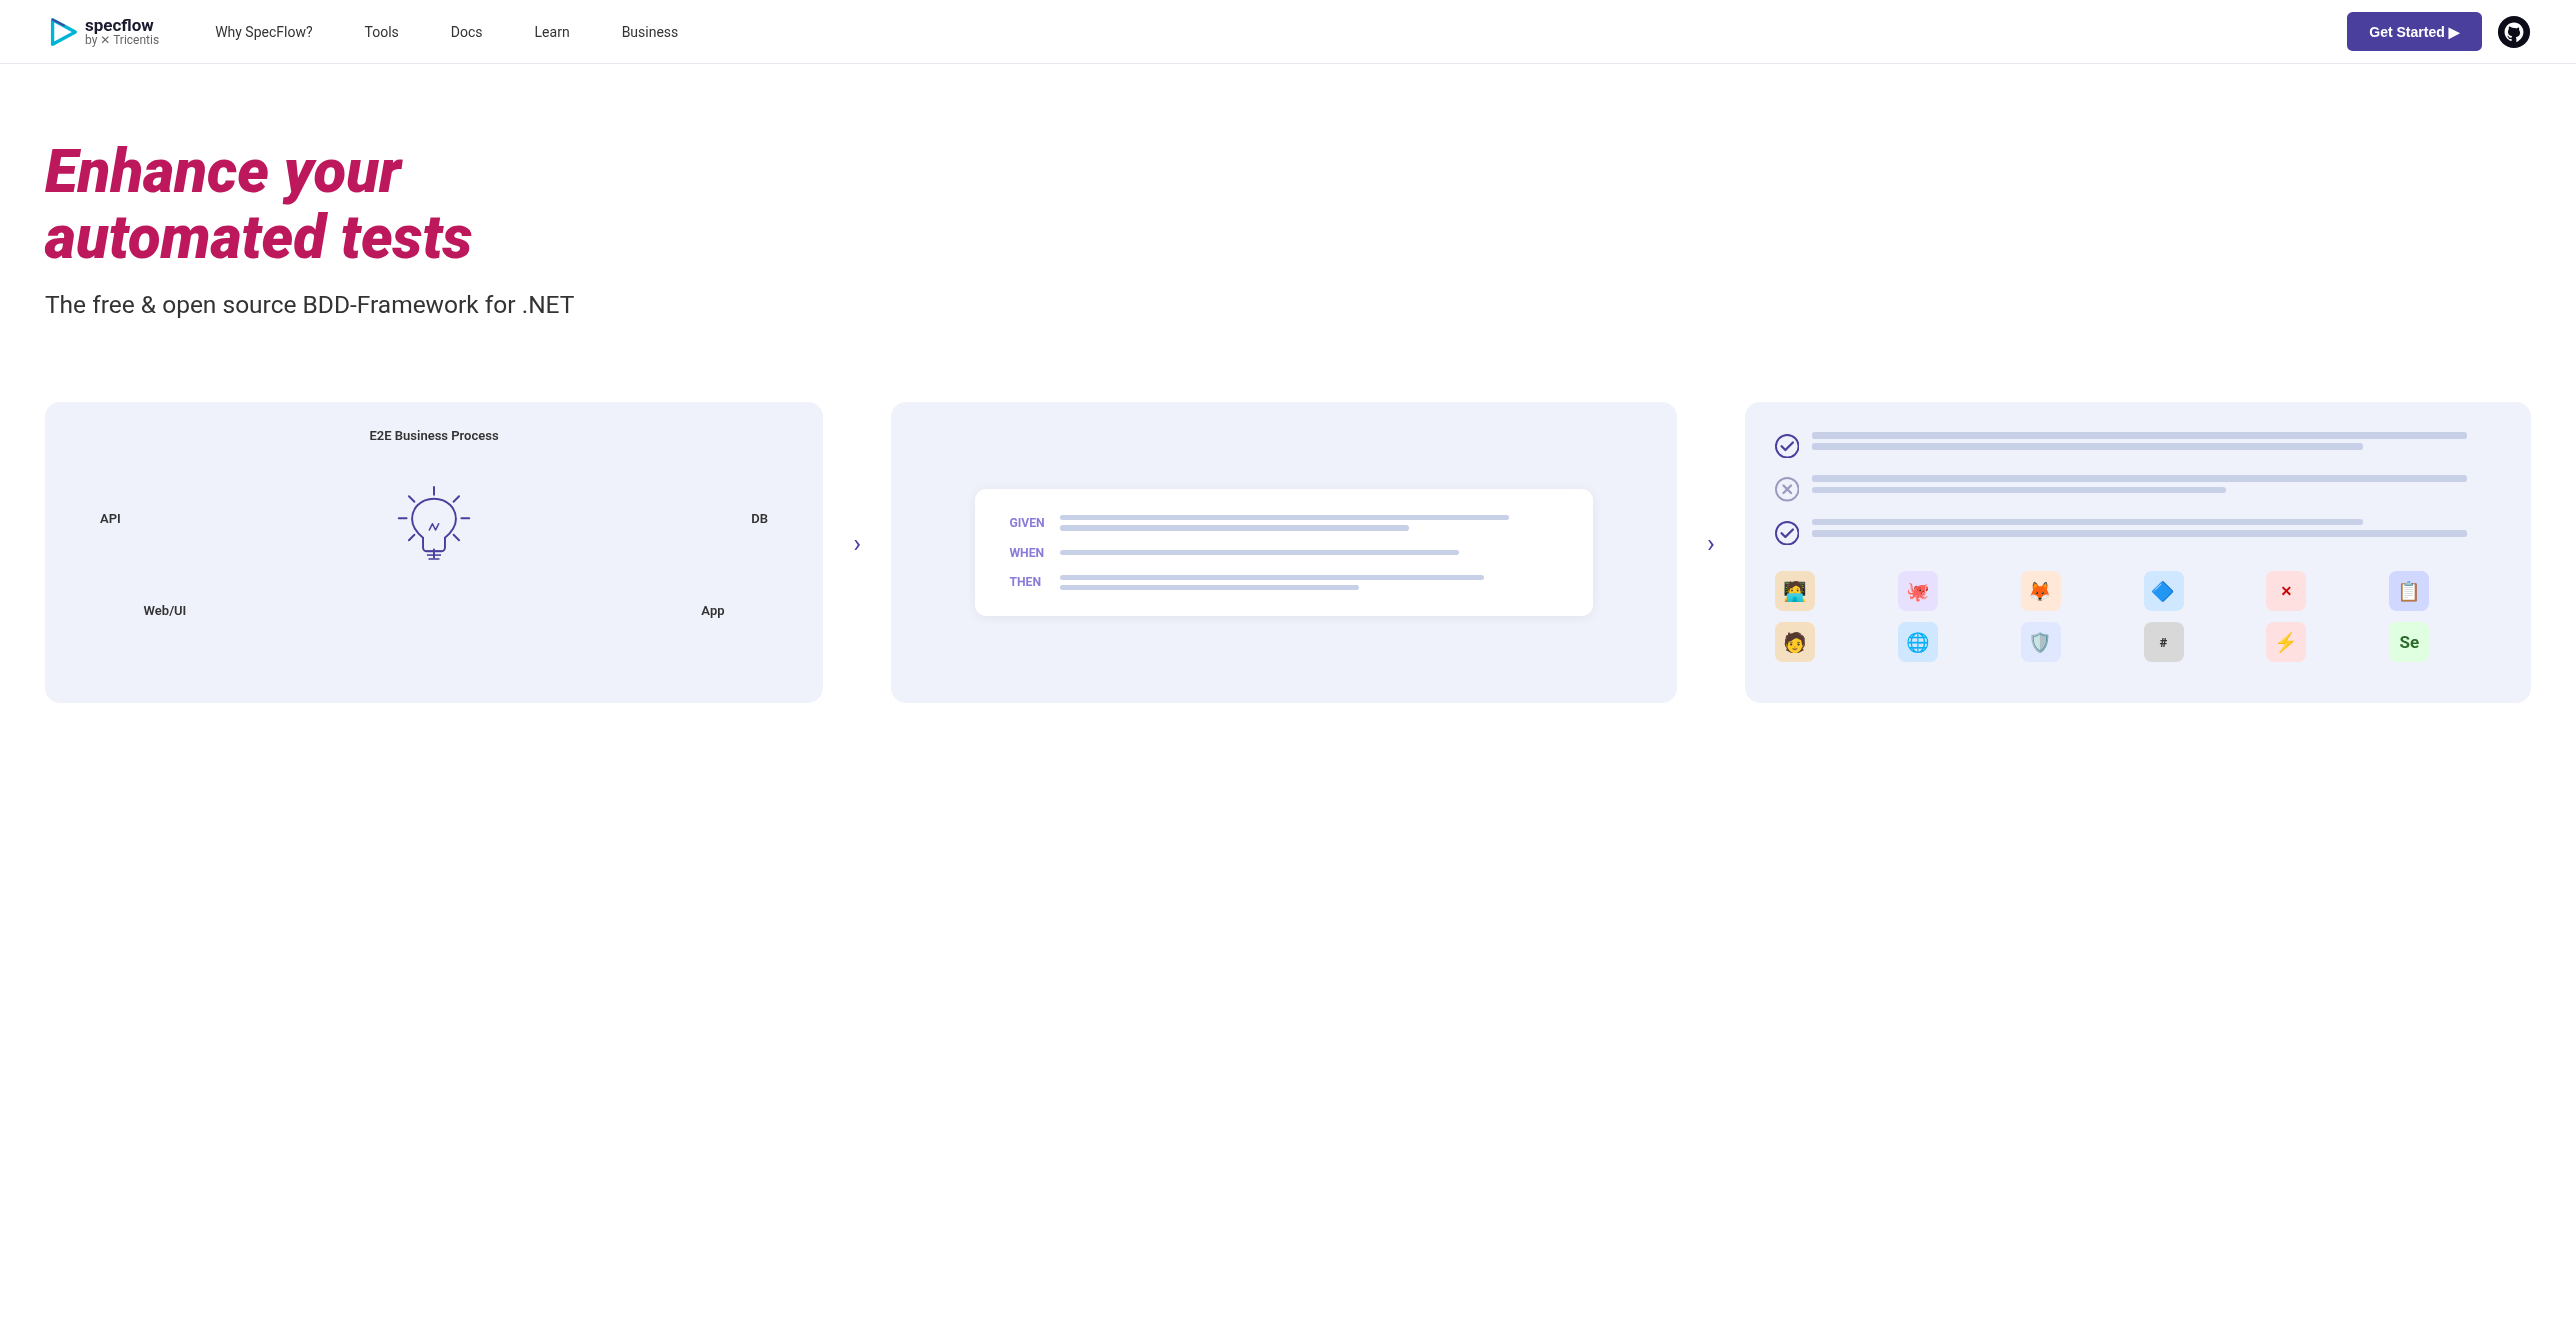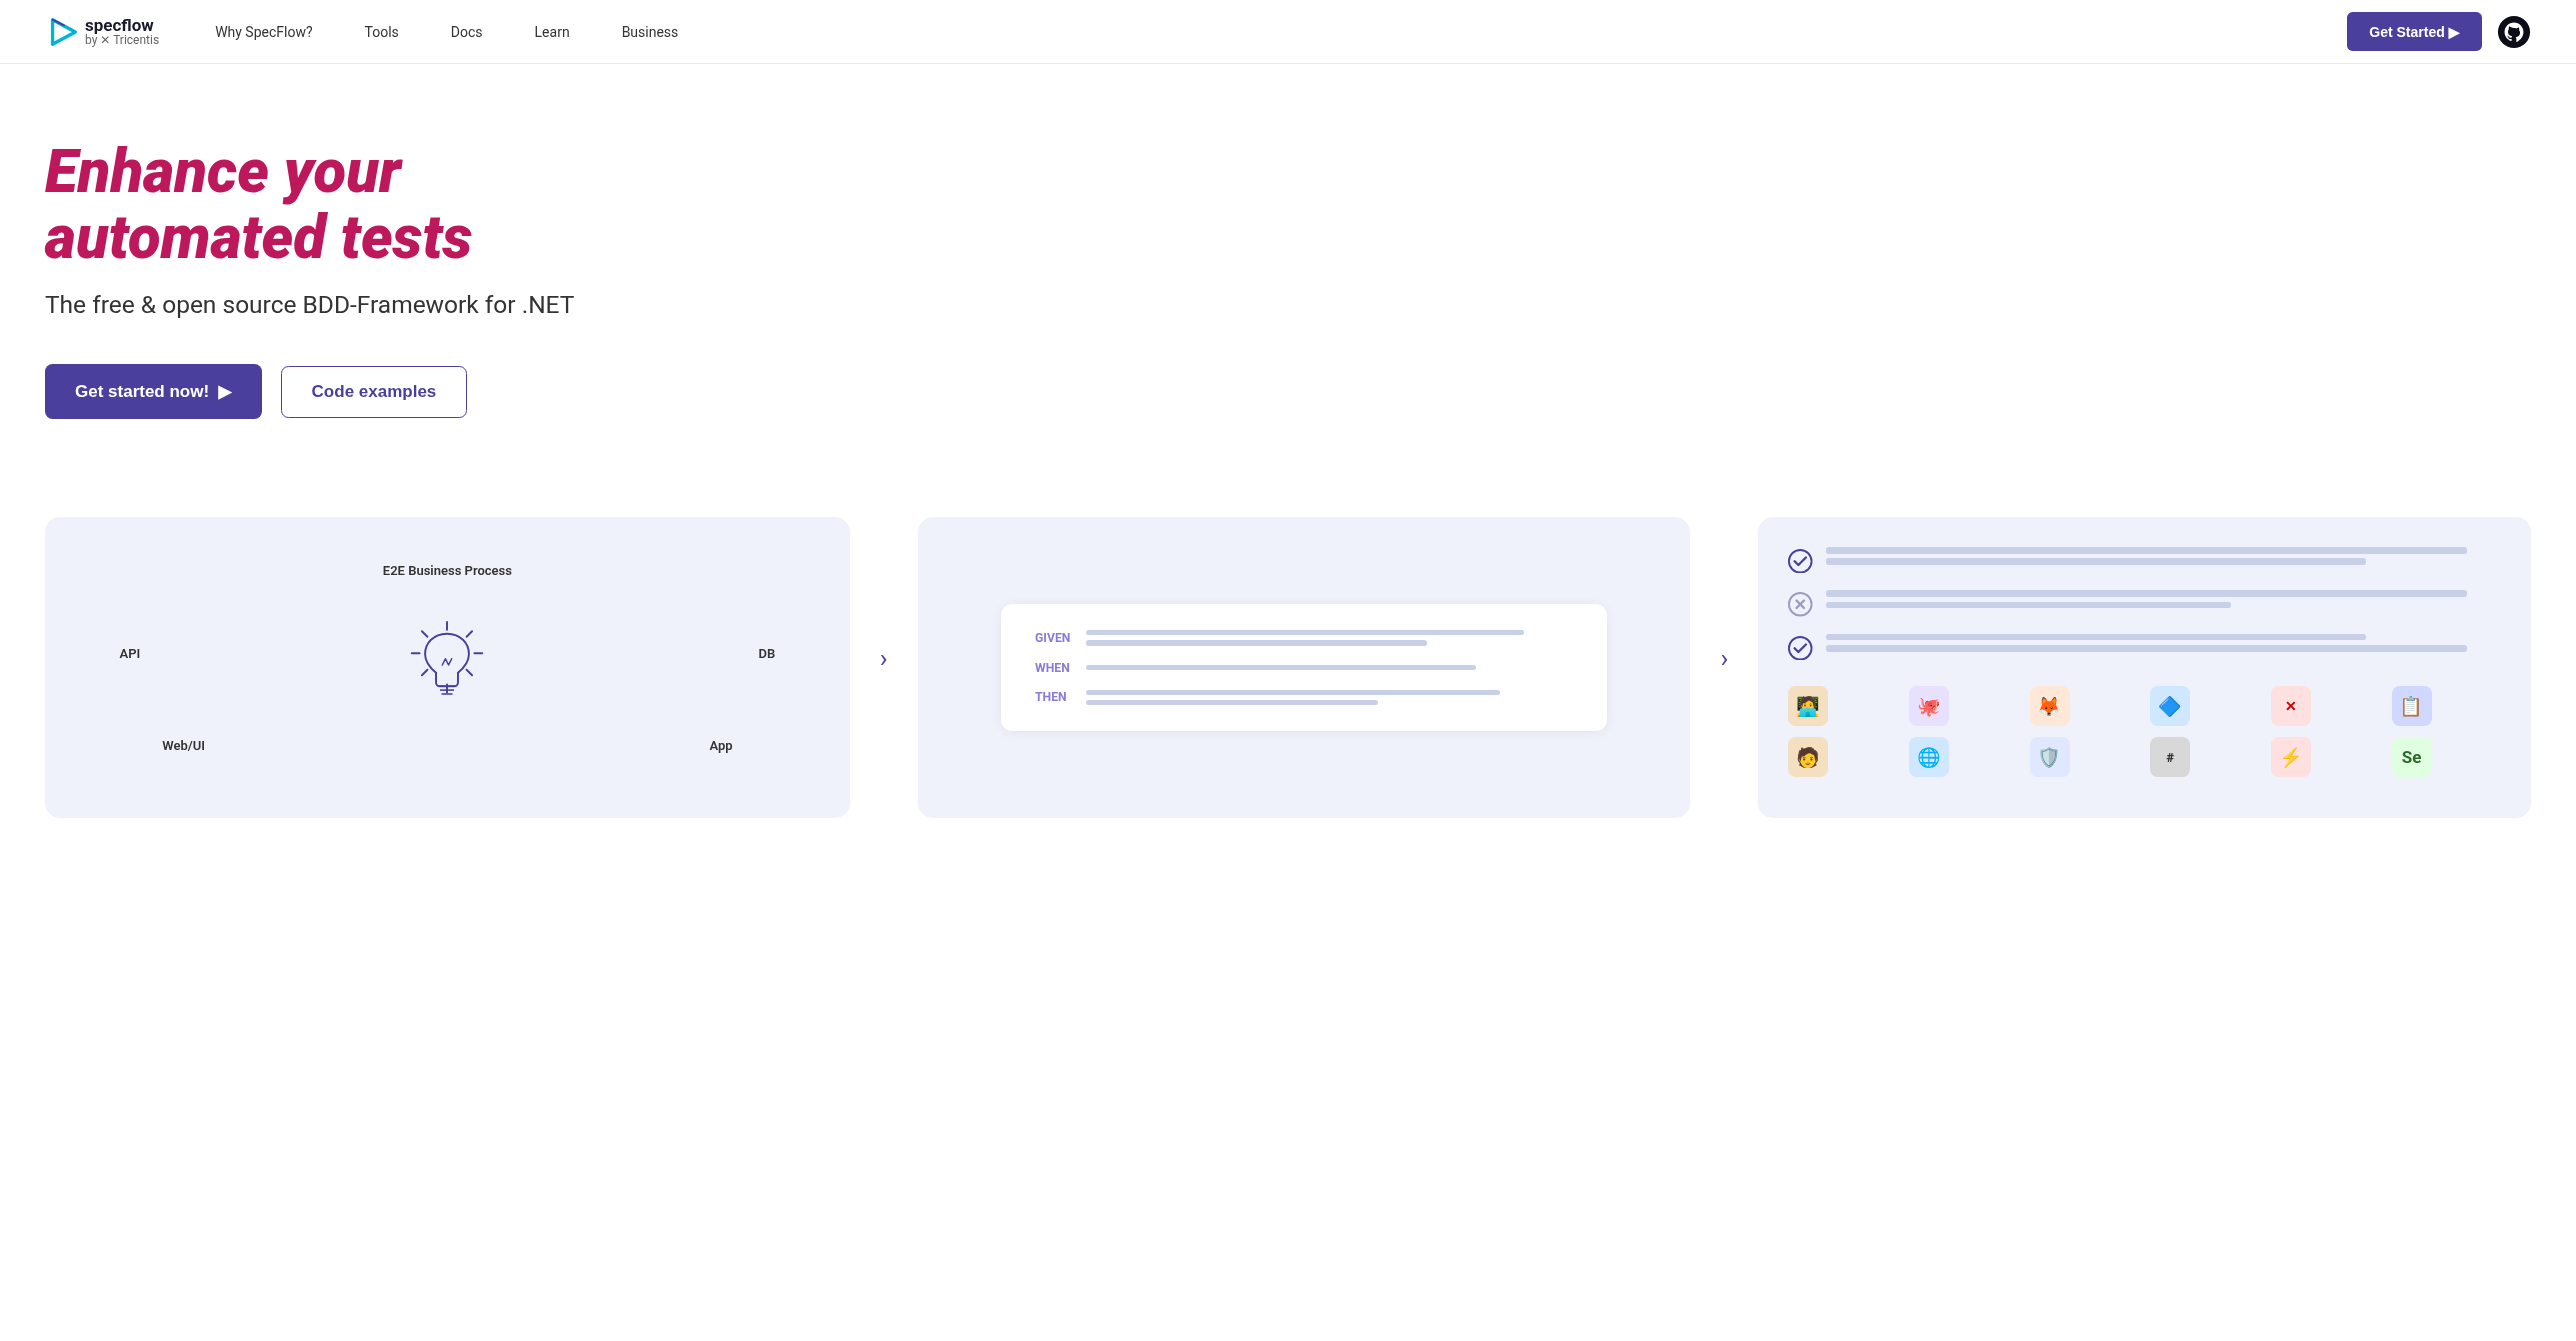--- a/index.html
+++ b/index.html
@@ -131,21 +131,21 @@
       display: flex;
       gap: 30px;
       align-items: flex-start;
     }
 
     
     .card {
       background: #f0f2fb;
       border-radius: 15px;
       flex: 1;
-      padding: 46px;
+      padding: 26px;
       min-height: 301px;
     }
     .e2e-diagram {
       position: relative;
       width: 100%;
       height: 207px;
     }
     .e2e-center {
       position: absolute;
       left: 50%;
@@ -300,27 +300,20 @@
       <circle cx="18" cy="18" r="17" fill="#0d0d1a"></circle>
       <path d="M18 8C12.477 8 8 12.477 8 18c0 4.418 2.865 8.166 6.839 9.489.5.092.682-.217.682-.482 0-.237-.009-.868-.013-1.703-2.782.604-3.369-1.342-3.369-1.342-.454-1.154-1.11-1.462-1.11-1.462-.908-.62.069-.608.069-.608 1.003.07 1.531 1.03 1.531 1.03.892 1.529 2.341 1.087 2.91.831.092-.646.35-1.086.636-1.336-2.22-.253-4.555-1.11-4.555-4.943 0-1.091.39-1.984 1.029-2.683-.103-.253-.446-1.27.098-2.647 0 0 .84-.269 2.75 1.025A9.564 9.564 0 0118 13.836c.85.004 1.705.115 2.504.337 1.909-1.294 2.747-1.025 2.747-1.025.546 1.377.202 2.394.1 2.647.64.699 1.028 1.592 1.028 2.683 0 3.842-2.339 4.687-4.566 4.935.359.309.678.919.678 1.852 0 1.336-.012 2.415-.012 2.743 0 .267.18.578.688.48C25.138 26.163 28 22.418 28 18c0-5.523-4.477-10-10-10z" fill="#fff"></path>
     </svg>
   </div>
 </nav>
 
 <section>
   <div class="hero">
     <h1 class="hero-title">Enhance your automated tests</h1>
     <p class="hero-subtitle">The free &amp; open source BDD-Framework for .NET</p>
-    <div class="hero-buttons">
-      <button class="btn-primary">
-        <span>Get started now!</span>
-        <span>▶</span>
-      </button>
-      <button class="btn-secondary">Code examples</button>
-    </div>
   </div>
 </section>
 
 <section class="cards-section">
 
   <div class="card">
     <div class="e2e-diagram">
       <span class="e2e-label e2e-title-label">E2E Business Process</span>
 
       <div class="e2e-center">

